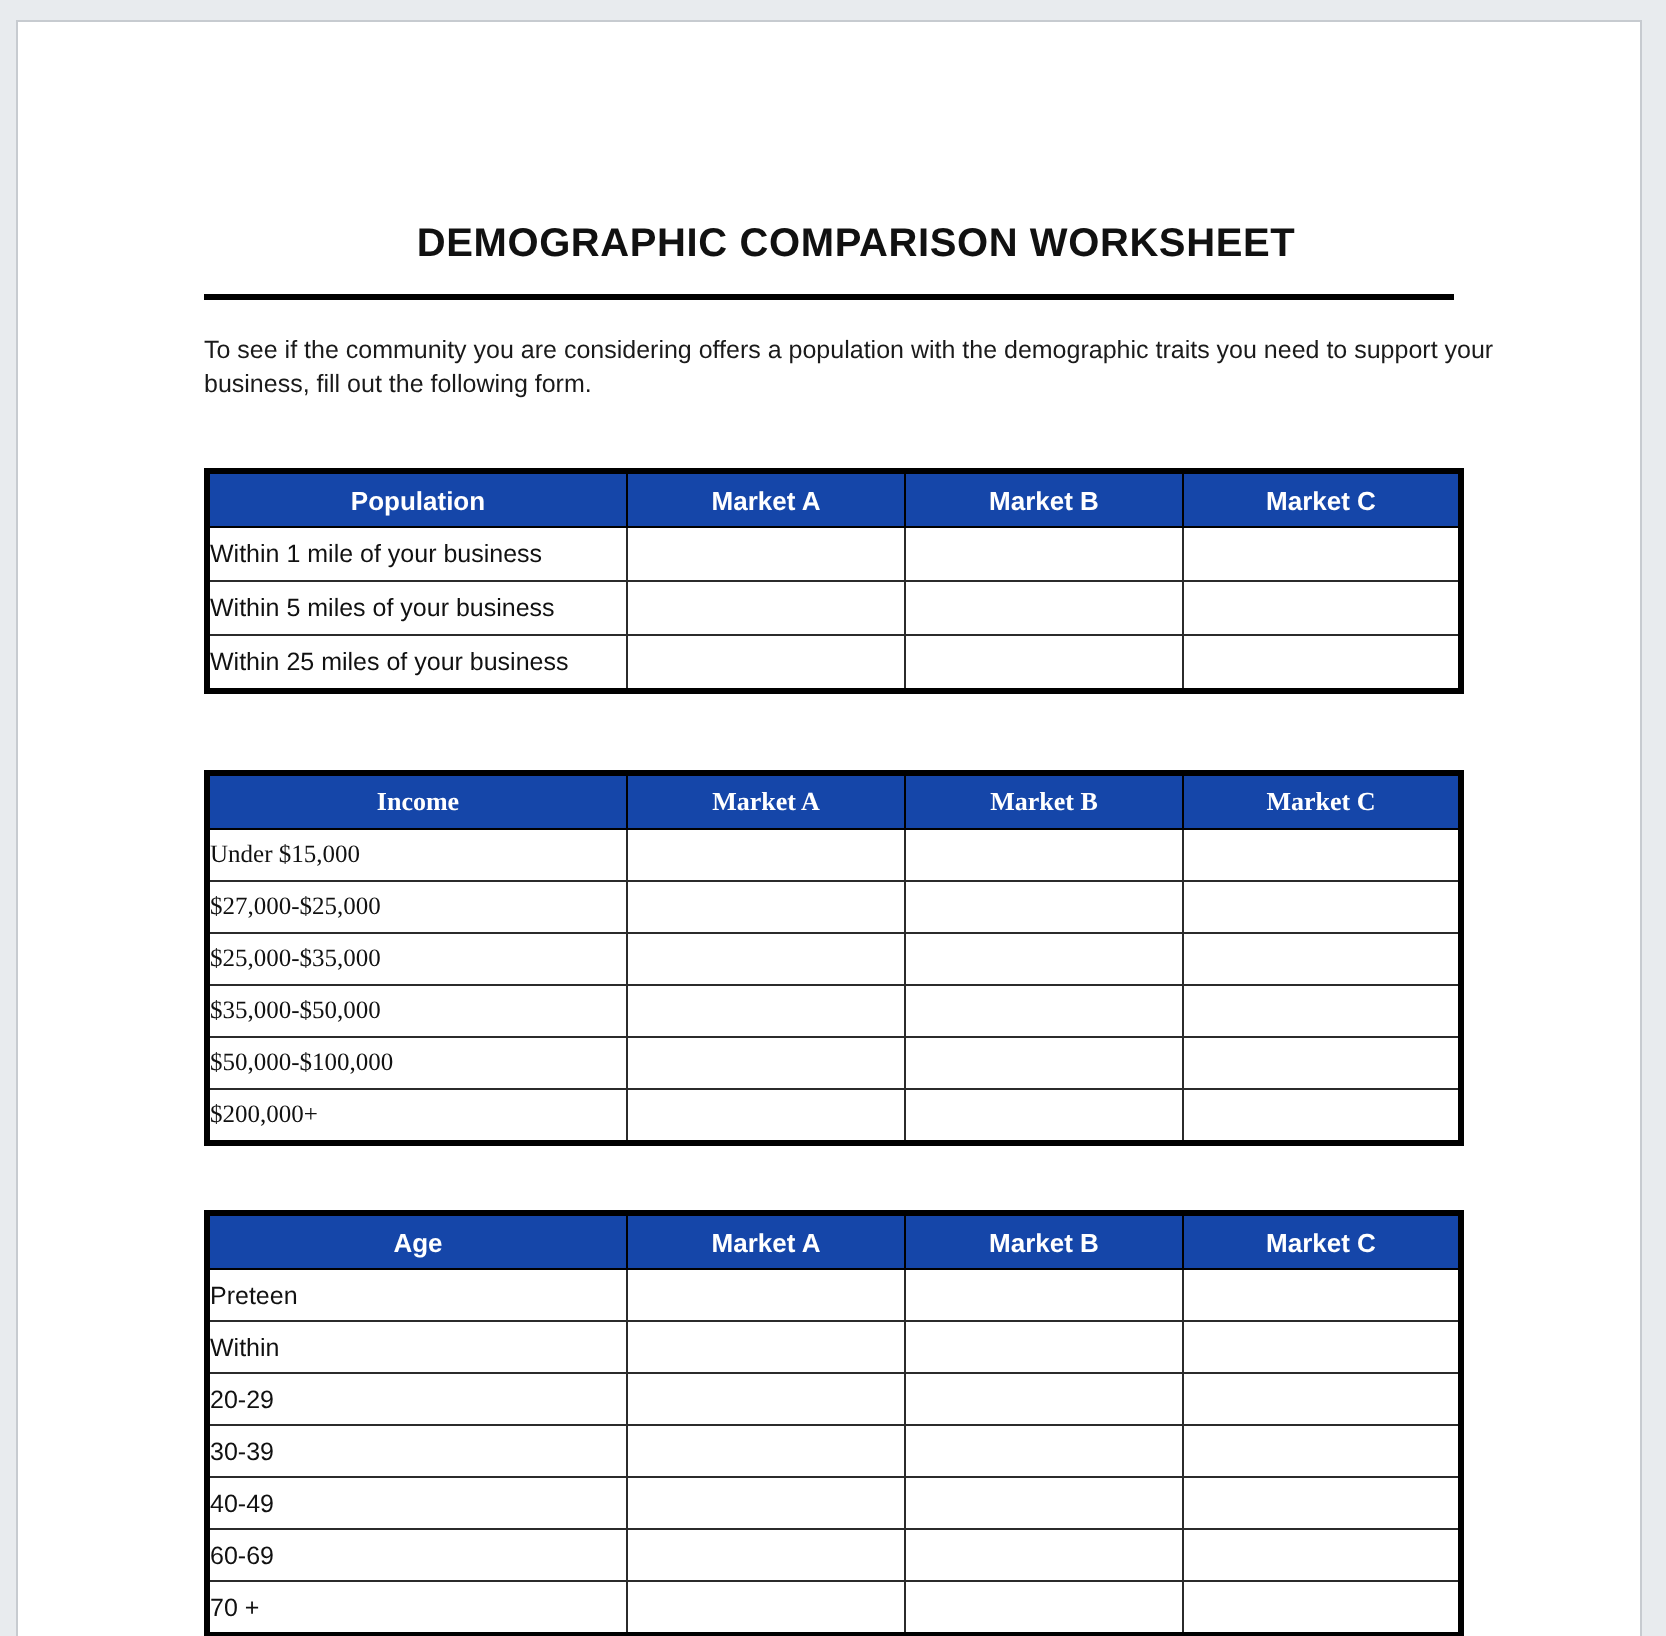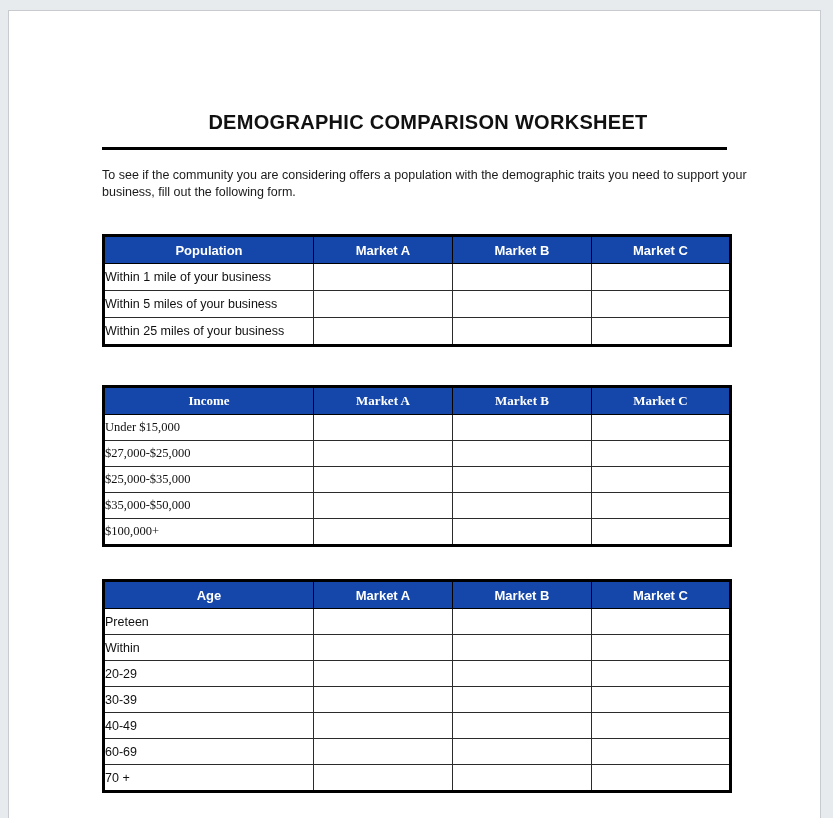--- a/index.html
+++ b/index.html
@@ -163,21 +163,27 @@
               <td></td>
               <td></td>
             </tr>
             <tr>
               <td class="row-label">$35,000-$50,000</td>
               <td></td>
               <td></td>
               <td></td>
             </tr>
             <tr>
-              <td class="row-label">$100,000+</td>
+              <td class="row-label">$50,000-$100,000</td>
+              <td></td>
+              <td></td>
+              <td></td>
+            </tr>
+            <tr>
+              <td class="row-label">$200,000+</td>
               <td></td>
               <td></td>
               <td></td>
             </tr>
           </tbody>
         </table>
         <table class="wks t2">
           <colgroup>
             <col class="c-label">
             <col class="c-market">

